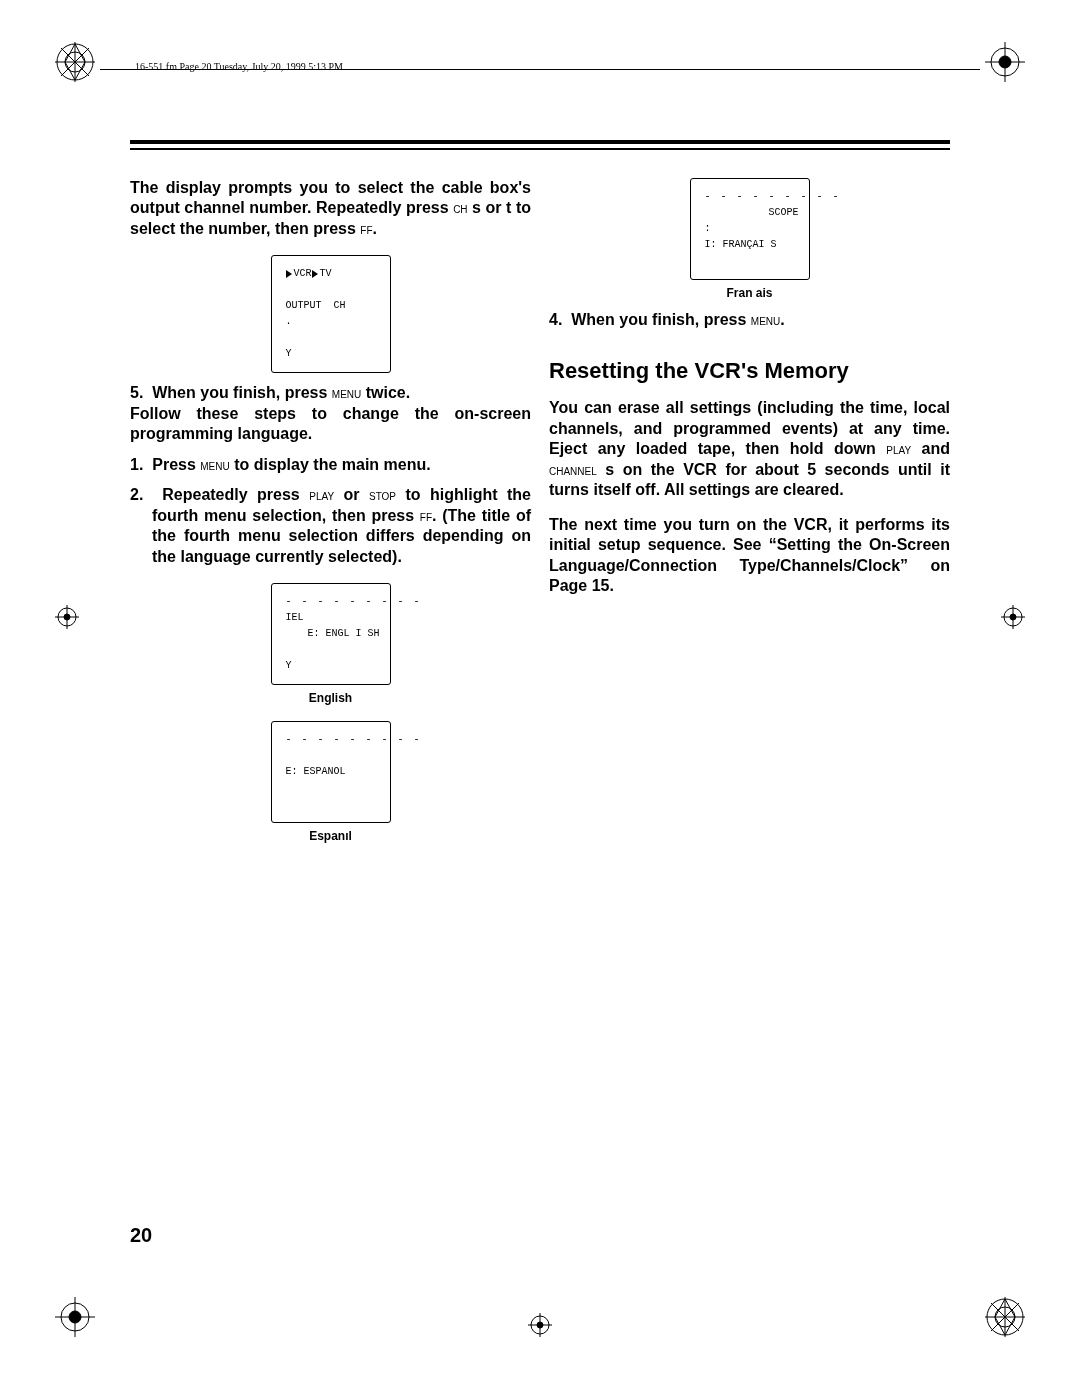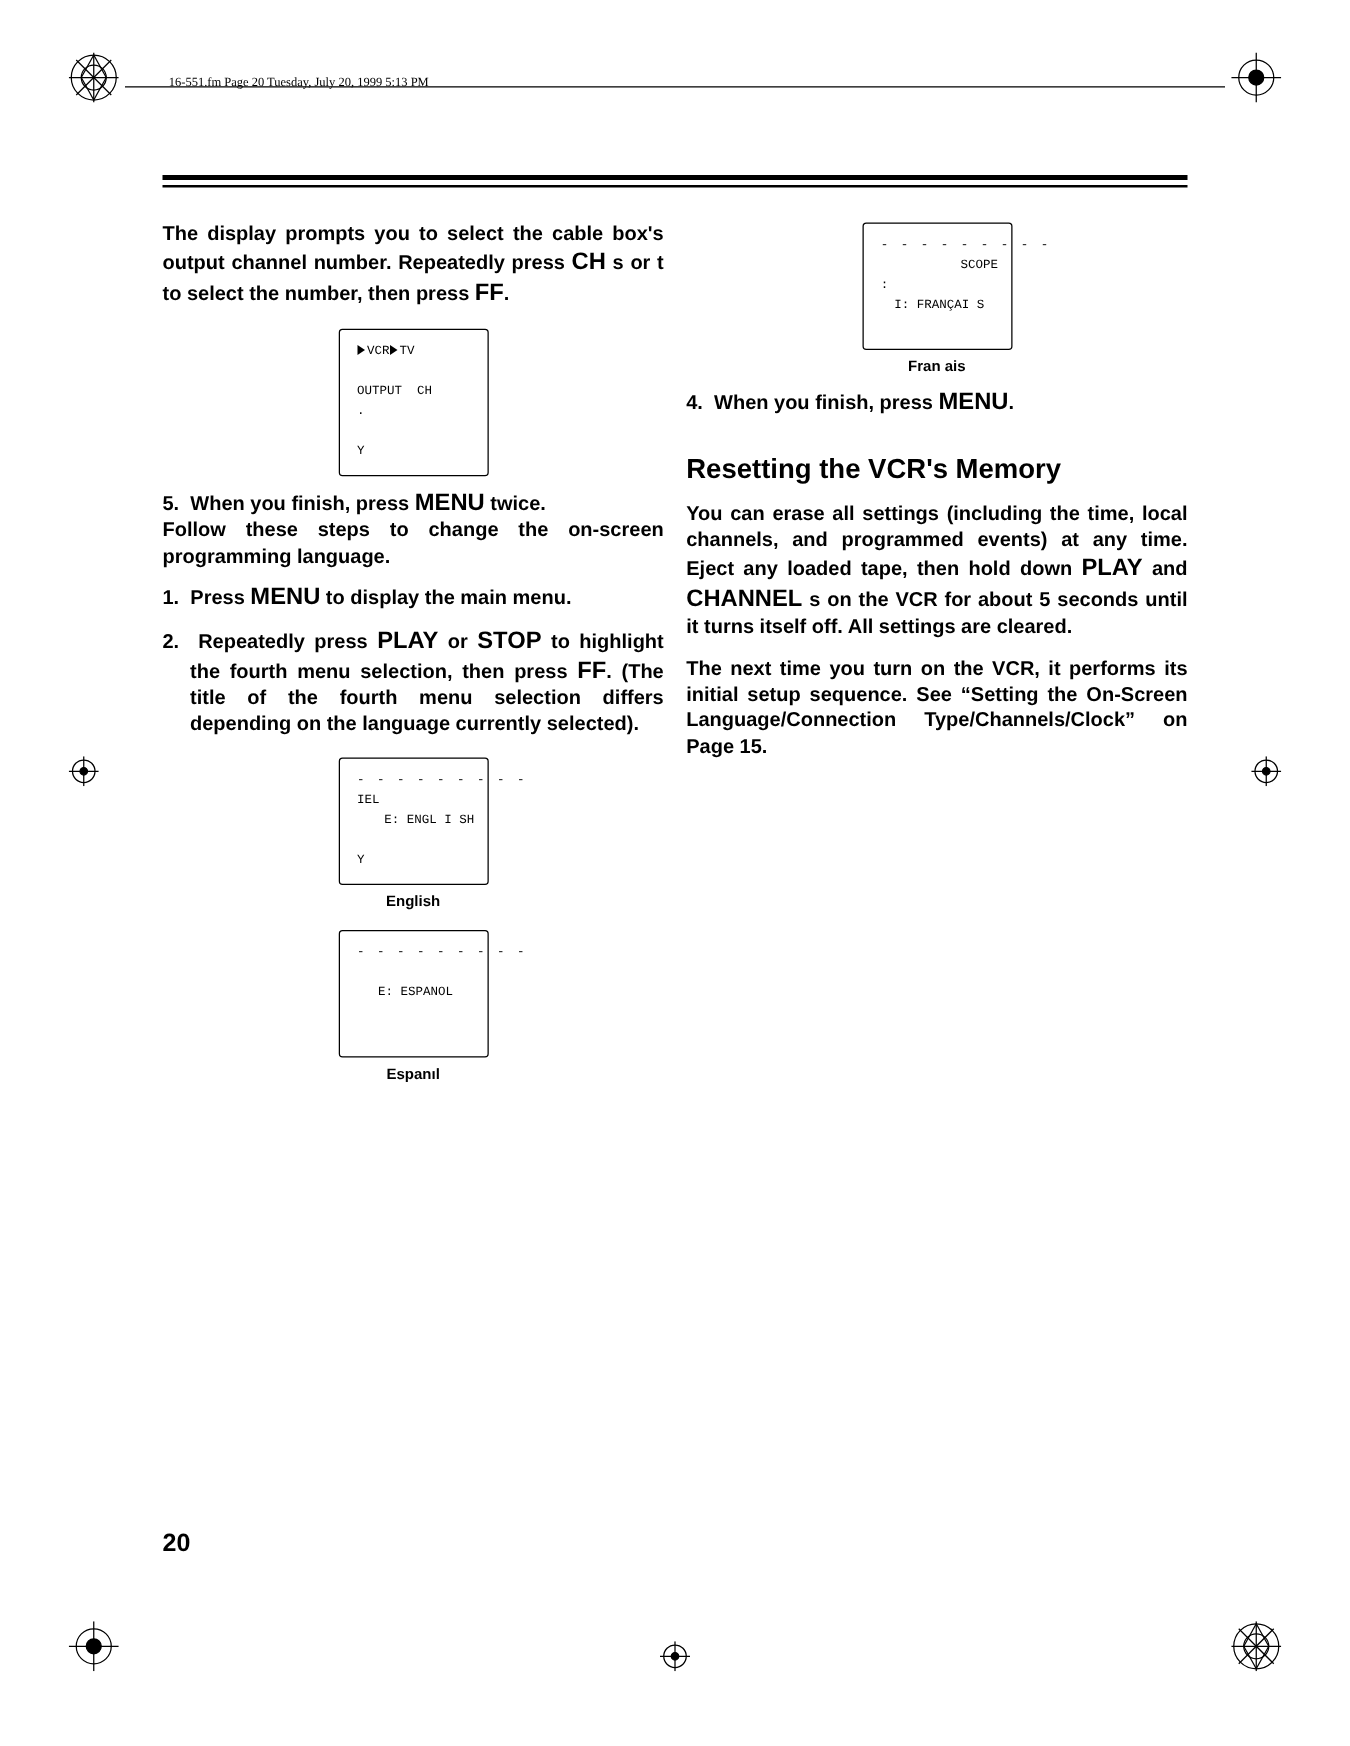--- a/index.html
+++ b/index.html
@@ -33,21 +33,21 @@
 
   
   .rule { height: 0; border-top: 4px solid #000; margin-bottom: 4px; }
   .rule2 { height: 0; border-top: 2px solid #000; margin-bottom: 28px; }
 
   .cols { display: flex; gap: 18px; }
   .col { flex: 1 1 0; }
 
   p, li { font-family: Arial, Helvetica, sans-serif; font-size: 16px; font-weight: bold; line-height: 1.28; }
   .just { text-align: justify; }
-  .key { font-family: Arial, Helvetica, sans-serif; font-weight: bold; font-size: 19px; }
+  .key { font-family: Arial, Helvetica, sans-serif; font-weight: normal; font-size: 10px; }
 
   h2 { font-family: Arial, Helvetica, sans-serif; font-size: 22px; font-weight: bold; margin: 28px 0 14px 0; }
 
   ol { list-style: none; padding-left: 0; }
   ol > li { margin-top: 10px; padding-left: 22px; text-indent: -22px; }
 
   
   .disp-wrap { text-align: center; margin: 16px 0 10px 0; }
   .disp { display: inline-block; border: 1.5px solid #000; border-radius: 3px; width: 120px; padding: 10px 10px 10px 14px; text-align: left; font-family: "Courier New", monospace; font-size: 10px; line-height: 1.6; font-weight: normal; }
   .disp .dash { letter-spacing: 2px; }
@@ -193,37 +193,37 @@
             <div class="row">&nbsp;</div>
             <div class="row">Y</div>
           </div>
           <div class="caption">English</div>
         </div>
 
         <div class="disp-wrap">
           <div class="disp">
             <div class="row dash">- - - - - - - - -</div>
             <div class="row">&nbsp;</div>
-            <div class="row" style="text-align:center"><span>E: ESPANOL</span></div>
+            <div class="row" style="text-align:left"><span>E: ESPANOL</span></div>
             <div class="row">&nbsp;</div>
             <div class="row">&nbsp;</div>
           </div>
           <div class="caption">Espanıl</div>
         </div>
 
       </div>
 
       <div class="col">
 
         <div class="disp-wrap" style="margin-top:0">
           <div class="disp">
             <div class="row dash">- - - - - - - - -</div>
             <div class="row" style="text-align:right"><span>SCOPE</span></div>
             <div class="row">:</div>
-            <div class="row" style="text-align:center"><span>I: FRANÇAI S</span></div>
+            <div class="row" style="text-align:left"><span>I: FRANÇAI S</span></div>
             <div class="row">&nbsp;</div>
           </div>
           <div class="caption">Fran  ais</div>
         </div>
 
         <ol start="3">
           <li>4.&nbsp;&nbsp;<span>When you finish, press </span><span class="key">MENU</span><span>.</span></li>
         </ol>
 
         <h2>Resetting the VCR's Memory</h2>

